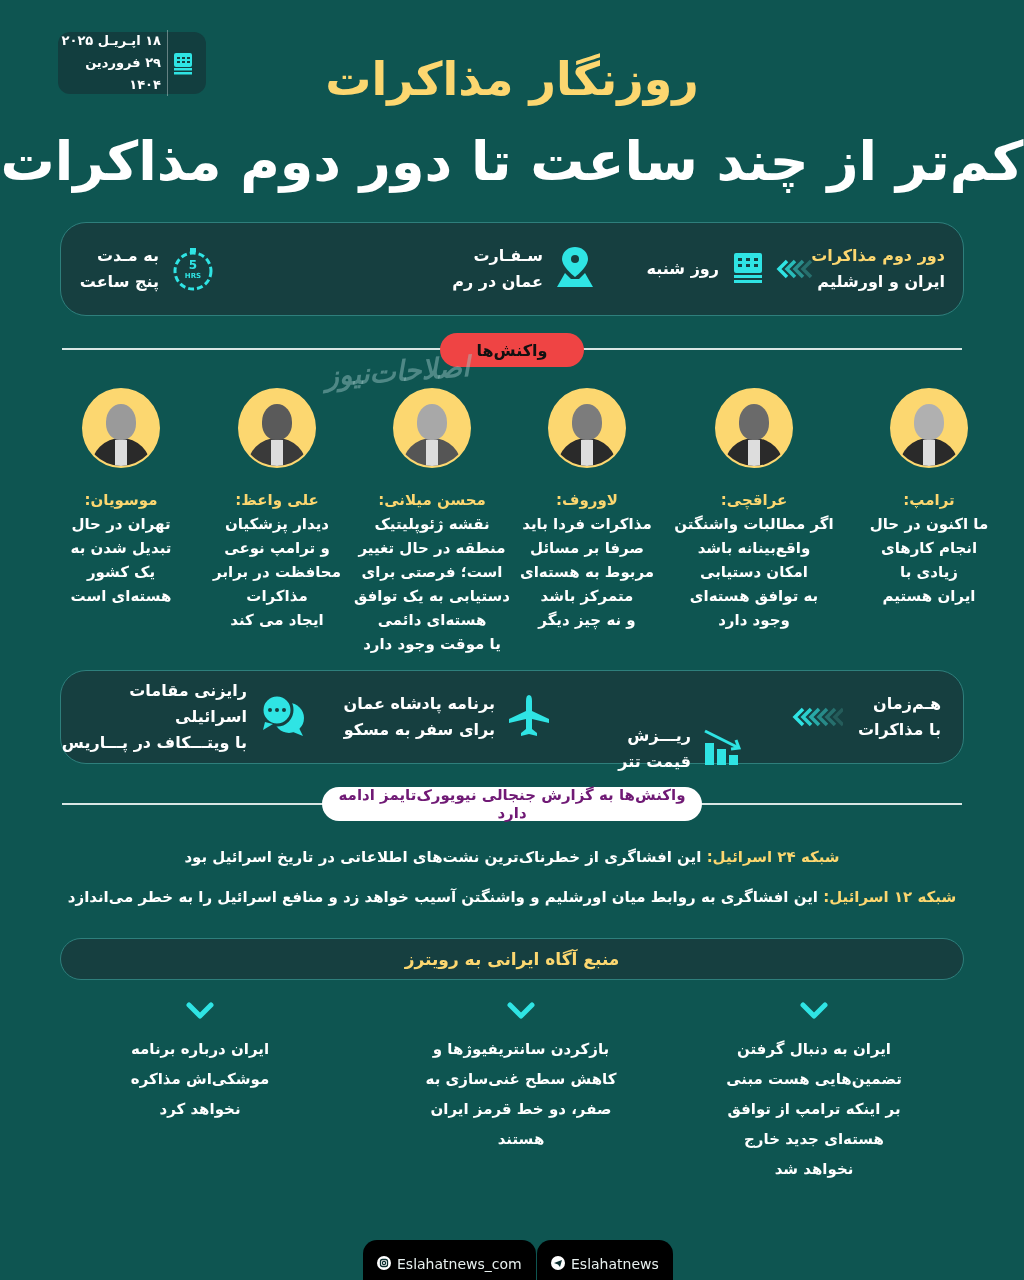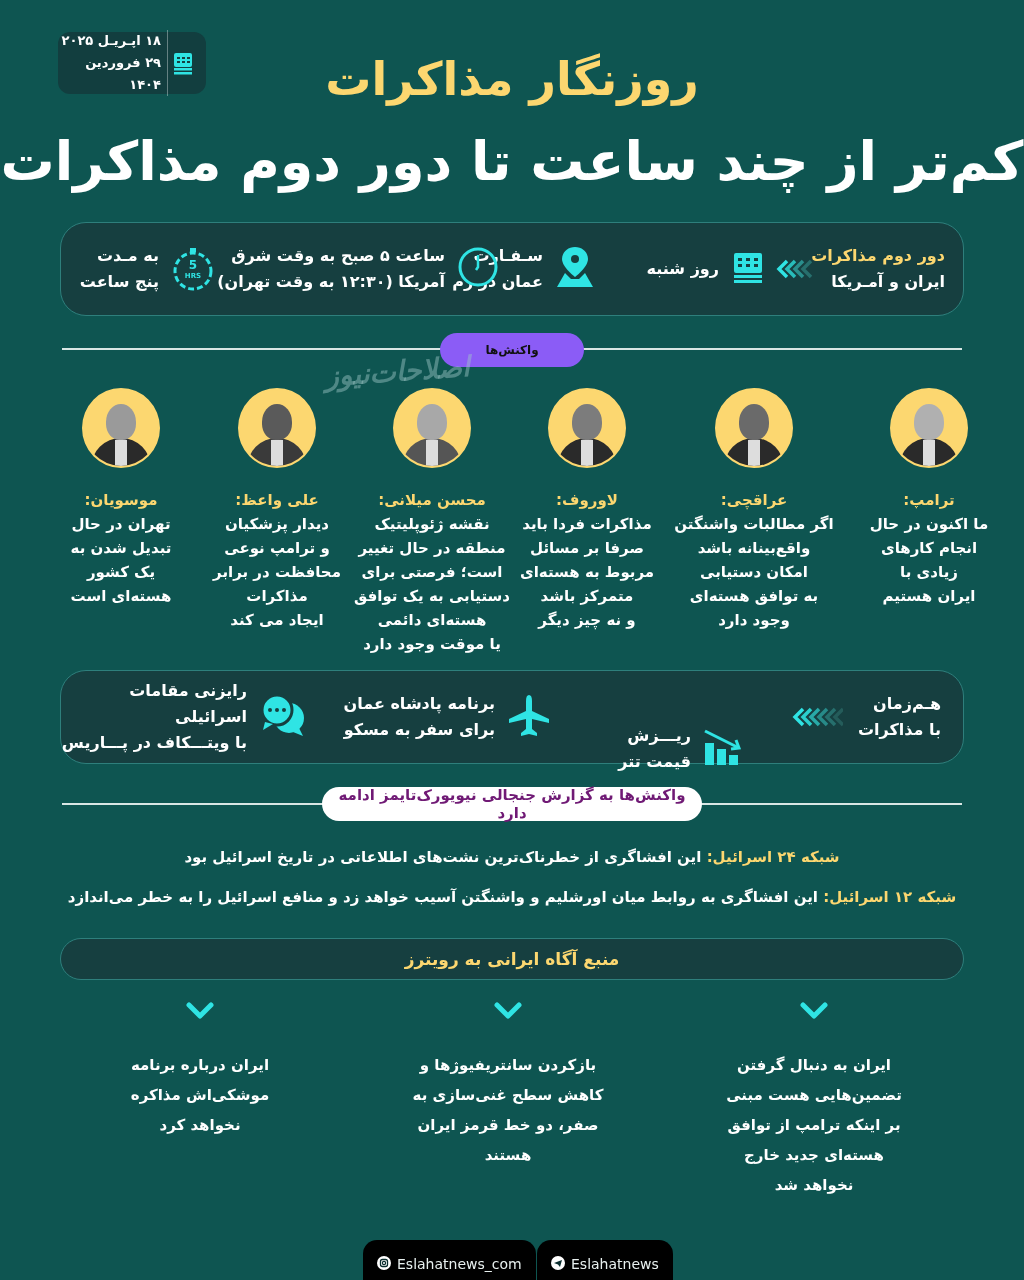--- a/index.html
+++ b/index.html
@@ -42,22 +42,22 @@
 
   .panel {
     background: #163f40; border: 1.5px solid #2e7f7c; border-radius: 26px;
   }
   .info-panel { left: 60px; top: 222px; width: 904px; height: 94px; }
   .row-item { position: absolute; top: 0; height: 100%; display: flex; align-items: center; gap: 12px; }
   .row-item .t { font-size: 16px; font-weight: bold; line-height: 26px; text-align: right; }
 
   .divider { height: 2px; background: #d9e6e4; }
   .pill-yellow {
-    background: #8b5cf6; color: #111; border-radius: 20px;
-    font-size: 12px; font-weight: bold; text-align: center;
+    background: #ef4444; color: #111; border-radius: 20px;
+    font-size: 16px; font-weight: bold; text-align: center;
     display: flex; align-items: center; justify-content: center;
   }
   .pill-white {
     background: #ffffff; color: #701a75; border-radius: 20px;
     font-size: 15px; font-weight: bold; text-align: center;
     display: flex; align-items: center; justify-content: center;
   }
 
   .watermark {
     left: 325px; top: 355px; font-size: 28px; font-weight: bold; color: rgba(160,200,200,0.45);
@@ -93,21 +93,21 @@
 
   .source-panel {
     left: 60px; top: 938px; width: 904px; height: 42px;
     display: flex; align-items: center; justify-content: center;
     font-size: 17px; font-weight: bold; color: #fcd770;
     border-radius: 22px;
   }
 
   .point { position: absolute; top: 1002px; width: 240px; text-align: center; }
   .point .chev { height: 24px; display: flex; justify-content: center; }
-  .point .txt { margin-top: 24px; font-size: 15px; font-weight: bold; line-height: 30px; white-space: pre-line; }
+  .point .txt { margin-top: 8px; font-size: 15px; font-weight: bold; line-height: 30px; white-space: pre-line; }
 
   .footer-pill {
     position: absolute; top: 1240px; height: 48px; background: #000000;
     border-radius: 14px 14px 0 0; display: flex; align-items: center; gap: 6px;
     padding: 0 14px; direction: ltr; font-size: 14px; color: #e8f0ef;
     font-family: "DejaVu Sans", sans-serif;
   }
 </style>
 </head>
 <body>
@@ -134,21 +134,21 @@
   </div>
 </div>
 
 <div class="abs title1">روزنگار مذاکرات</div>
 <div class="abs title2">کم‌تر از چند ساعت تا دور دوم مذاکرات</div>
 
 <div class="abs panel info-panel">
   <div class="row-item" style="right:18px;">
     <div class="t">
       <div class="yellow">دور دوم مذاکرات</div>
-      <div>ایران و آمـریکا</div>
+      <div>ایران و اورشلیم</div>
     </div>
   </div>
   <div class="row-item" style="right:148px;">
     <svg width="40" height="20" viewBox="0 0 40 20">
         <g fill="none" stroke-width="3.5">
       <path d="M12 2 L4 10 L12 18" stroke="#2fe4e4"></path>
           <path d="M20 2 L12 10 L20 18" stroke="#28bdbb"></path>
           <path d="M28 2 L20 10 L28 18" stroke="#2a8f8d"></path>
           <path d="M36 2 L28 10 L36 18" stroke="#276f6d"></path>
         </g>
@@ -178,32 +178,20 @@
           <path d="M20 2 C12 2 7 8 7 14 C7 22 20 32 20 32 C20 32 33 22 33 14 C33 8 28 2 20 2 Z" fill="#2fe4e4"></path>
           <circle cx="20" cy="14" r="4" fill="#163f40"></circle>
           <path d="M2 42 L10 28 L16 34 L24 34 L30 28 L38 42 Z" fill="#2fe4e4"></path>
         </svg>
     </span>
     <div class="t">
       <div>سـفـارت</div>
       <div>عمان در رم</div>
     </div>
   </div>
-  <div class="row-item" style="right:464px;">
-    <span>
-      <svg width="42" height="42" viewBox="0 0 42 42">
-          <circle cx="21" cy="21" r="18" fill="none" stroke="#2fe4e4" stroke-width="3"></circle>
-          <path d="M21 9 L21 21 L19 24" stroke="#2fe4e4" stroke-width="2.5" fill="none"></path>
-        </svg>
-    </span>
-    <div class="t">
-      <div>ساعت ۵ صبح به وقت شرق</div>
-      <div>آمریکا (۱۲:۳۰ به وقت تهران)</div>
-    </div>
-  </div>
   <div class="row-item" style="right:748px;">
     <span style="position:relative;width:44px;height:44px;display:inline-block;">
       <svg width="44" height="44" viewBox="0 0 44 44">
           <circle cx="22" cy="24" r="18" fill="none" stroke="#2fe4e4" stroke-width="3" stroke-dasharray="6 3"></circle>
           <rect x="19" y="1" width="6" height="4" fill="#2fe4e4"></rect>
         </svg>
       <span style="position:absolute;left:0;right:0;top:12px;text-align:center;font-size:12px;font-weight:bold;color:#2fe4e4;line-height:12px;">5</span>
       <span style="position:absolute;left:0;right:0;top:25px;text-align:center;font-size:7px;font-weight:bold;color:#2fe4e4;">HRS</span>
     </span>
     <div class="t">
@@ -376,21 +364,21 @@
       <svg width="28" height="18" viewBox="0 0 28 18">
         <path d="M3 3 L14 14 L25 3" stroke="#2fe4e4" stroke-width="5" fill="none" stroke-linecap="round" stroke-linejoin="round"></path>
       </svg>
     </div>
   <div class="txt">ایران به دنبال گرفتن
 تضمین‌هایی هست مبنی
 بر اینکه ترامپ از توافق
 هسته‌ای جدید خارج
 نخواهد شد</div>
 </div>
-<div class="point" style="right:396px;">
+<div class="point" style="right:383px;">
   <div class="chev">
       <svg width="28" height="18" viewBox="0 0 28 18">
         <path d="M3 3 L14 14 L25 3" stroke="#2fe4e4" stroke-width="5" fill="none" stroke-linecap="round" stroke-linejoin="round"></path>
       </svg>
     </div>
   <div class="txt">بازکردن سانتریفیوژها و
 کاهش سطح غنی‌سازی به
 صفر، دو خط قرمز ایران
 هستند</div>
 </div>

